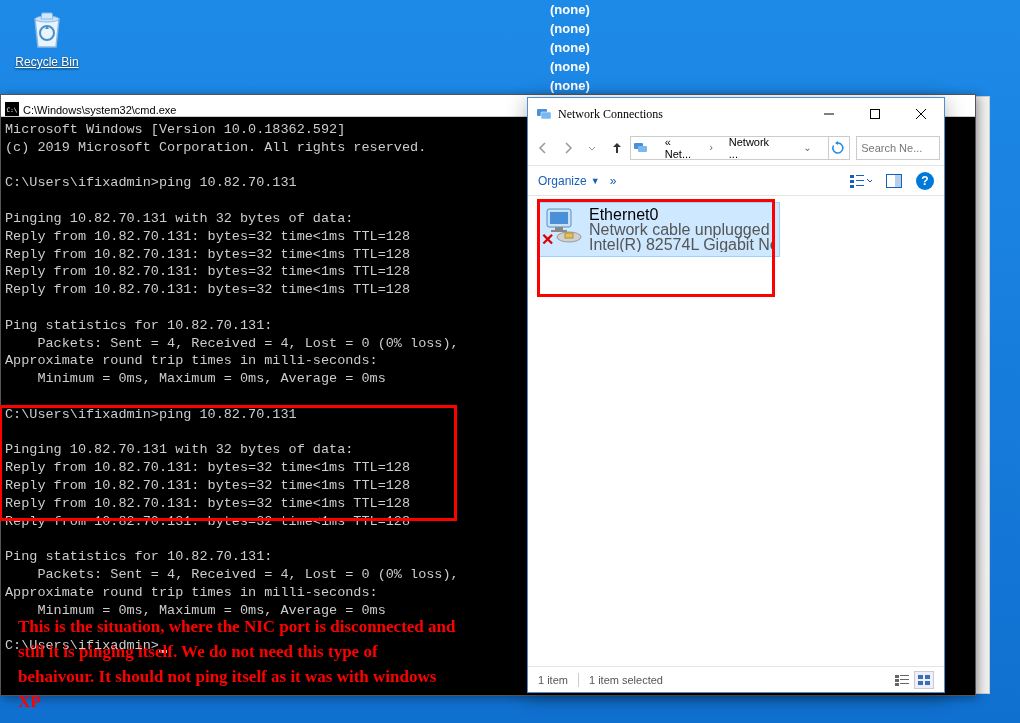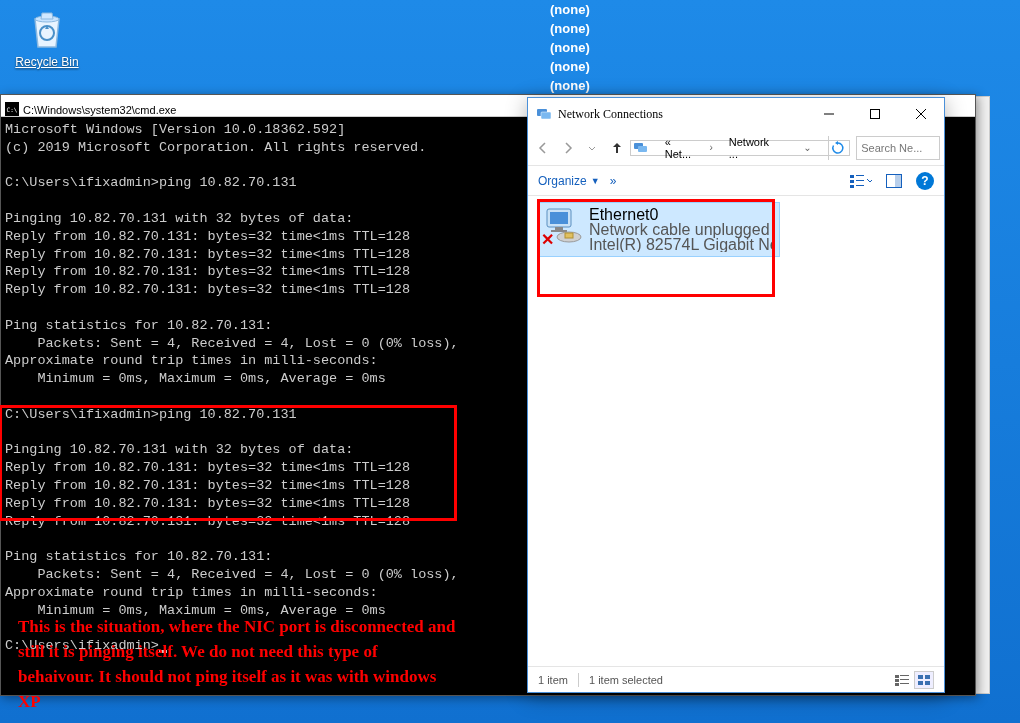--- a/index.html
+++ b/index.html
@@ -131,21 +131,21 @@
       border-bottom: 1px solid #e5e5e5;
     }
     .nav-btn {
       width: 28px; height: 28px;
       display:flex; align-items:center; justify-content:center;
       color: #999;
     }
     .nav-btn.enabled { color: #333; }
     .address-bar {
       flex: 1;
-      height: 16px;
+      height: 24px;
       border: 1px solid #ccc;
       display: flex;
       align-items: center;
       font-size: 11px;
       padding: 0 2px;
       gap: 16px;
       margin-right: 4px;
     }
     .address-bar .crumb-icon { width:16px; height:16px; }
     .address-bar .sep { color: #666; font-size:10px;}

